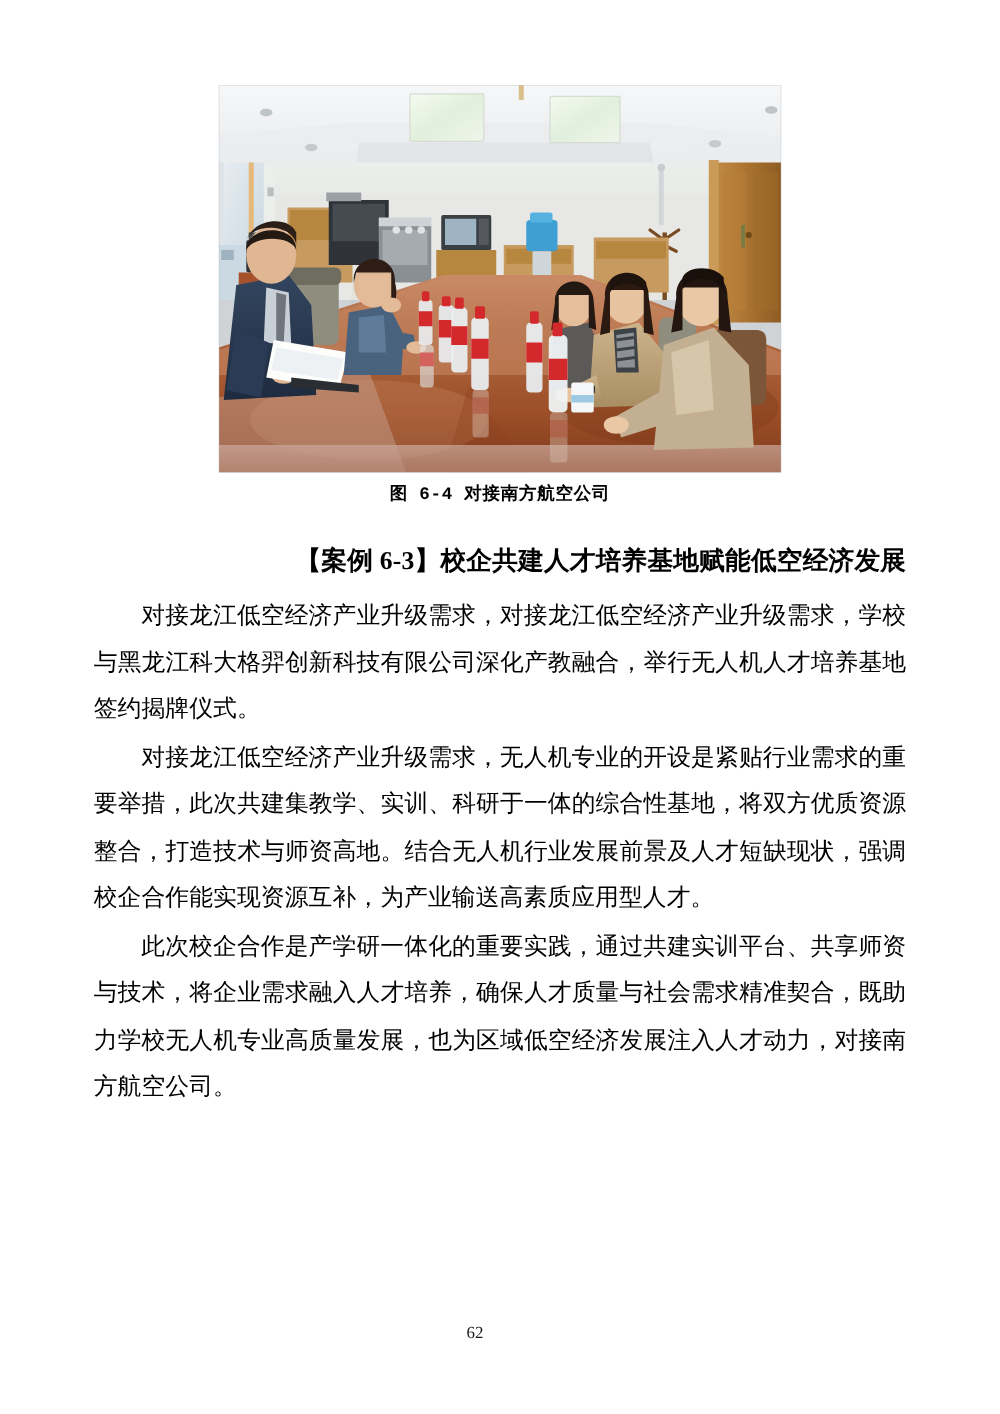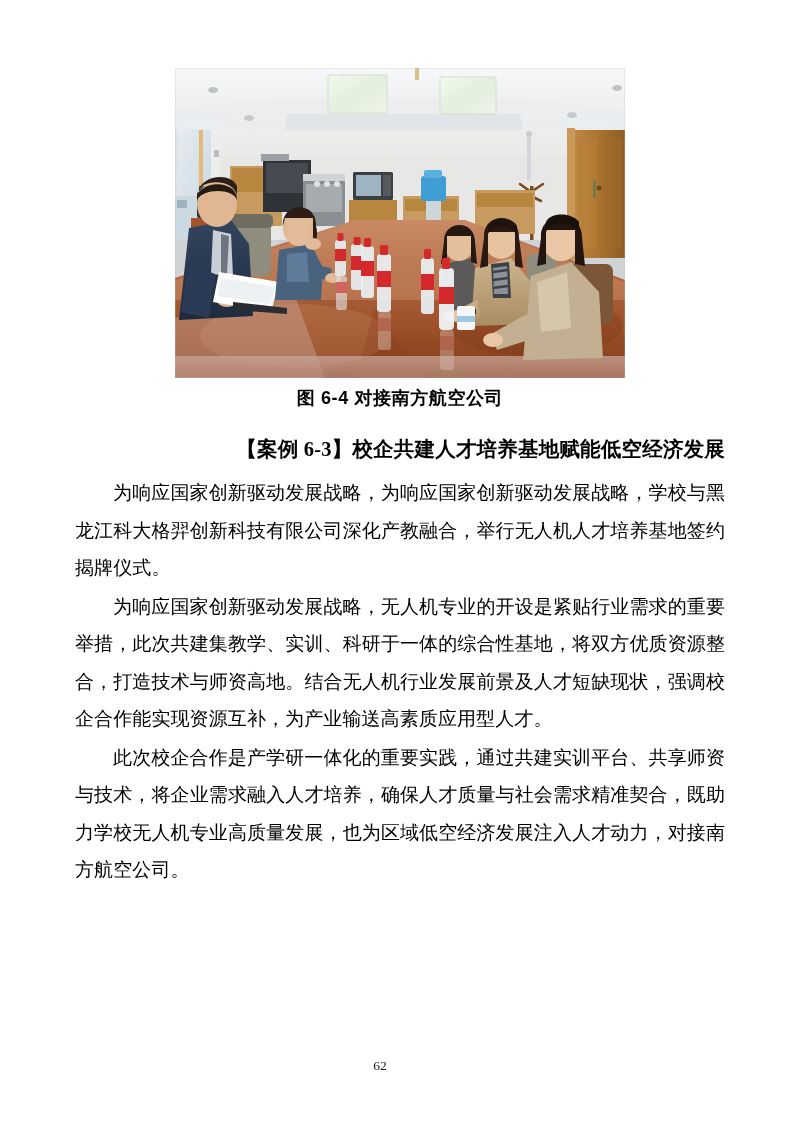--- a/index.html
+++ b/index.html
@@ -39,23 +39,23 @@
     height: 310px;
     overflow: hidden;
     background: #cfd3d6;
     vertical-align: top;
   }
 
   .photo svg { display: block; }
 
   .figure-caption {
     margin-top: 9px;
-    font-family: Liberation Sans, sans-serif;
+    font-family: Liberation Mono, monospace;
     font-weight: bold;
-    font-size: 18px;
+    font-size: 14px;
     letter-spacing: 0.6px;
     color: #000;
     line-height: 1.3;
   }
 
   
   .body-text {
     position: absolute;
     left: 75px;
     top: 432px;
@@ -365,22 +365,22 @@
       </svg>
     </div>
 
     <div class="figure-caption">图 6-4 对接南方航空公司</div>
   </div>
 
   <div class="body-text">
 
     <h2 class="case-heading">【案例 6-3】校企共建人才培养基地赋能低空经济发展</h2>
 
-    <p class="para">为响应国家创新驱动发展战略，为响应国家创新驱动发展战略，学校与黑龙江科大格羿创新科技有限公司深化产教融合，举行无人机人才培养基地签约揭牌仪式。</p>
-
-    <p class="para">为响应国家创新驱动发展战略，无人机专业的开设是紧贴行业需求的重要举措，此次共建集教学、实训、科研于一体的综合性基地，将双方优质资源整合，打造技术与师资高地。结合无人机行业发展前景及人才短缺现状，强调校企合作能实现资源互补，为产业输送高素质应用型人才。</p>
+    <p class="para">对接龙江低空经济产业升级需求，对接龙江低空经济产业升级需求，学校与黑龙江科大格羿创新科技有限公司深化产教融合，举行无人机人才培养基地签约揭牌仪式。</p>
+
+    <p class="para">对接龙江低空经济产业升级需求，无人机专业的开设是紧贴行业需求的重要举措，此次共建集教学、实训、科研于一体的综合性基地，将双方优质资源整合，打造技术与师资高地。结合无人机行业发展前景及人才短缺现状，强调校企合作能实现资源互补，为产业输送高素质应用型人才。</p>
 
     <p class="para">此次校企合作是产学研一体化的重要实践，通过共建实训平台、共享师资与技术，将企业需求融入人才培养，确保人才质量与社会需求精准契合，既助力学校无人机专业高质量发展，也为区域低空经济发展注入人才动力，对接南方航空公司。</p>
   </div>
 
   <div class="page-number">62</div>
 
 </div>
 
 </body></html>

